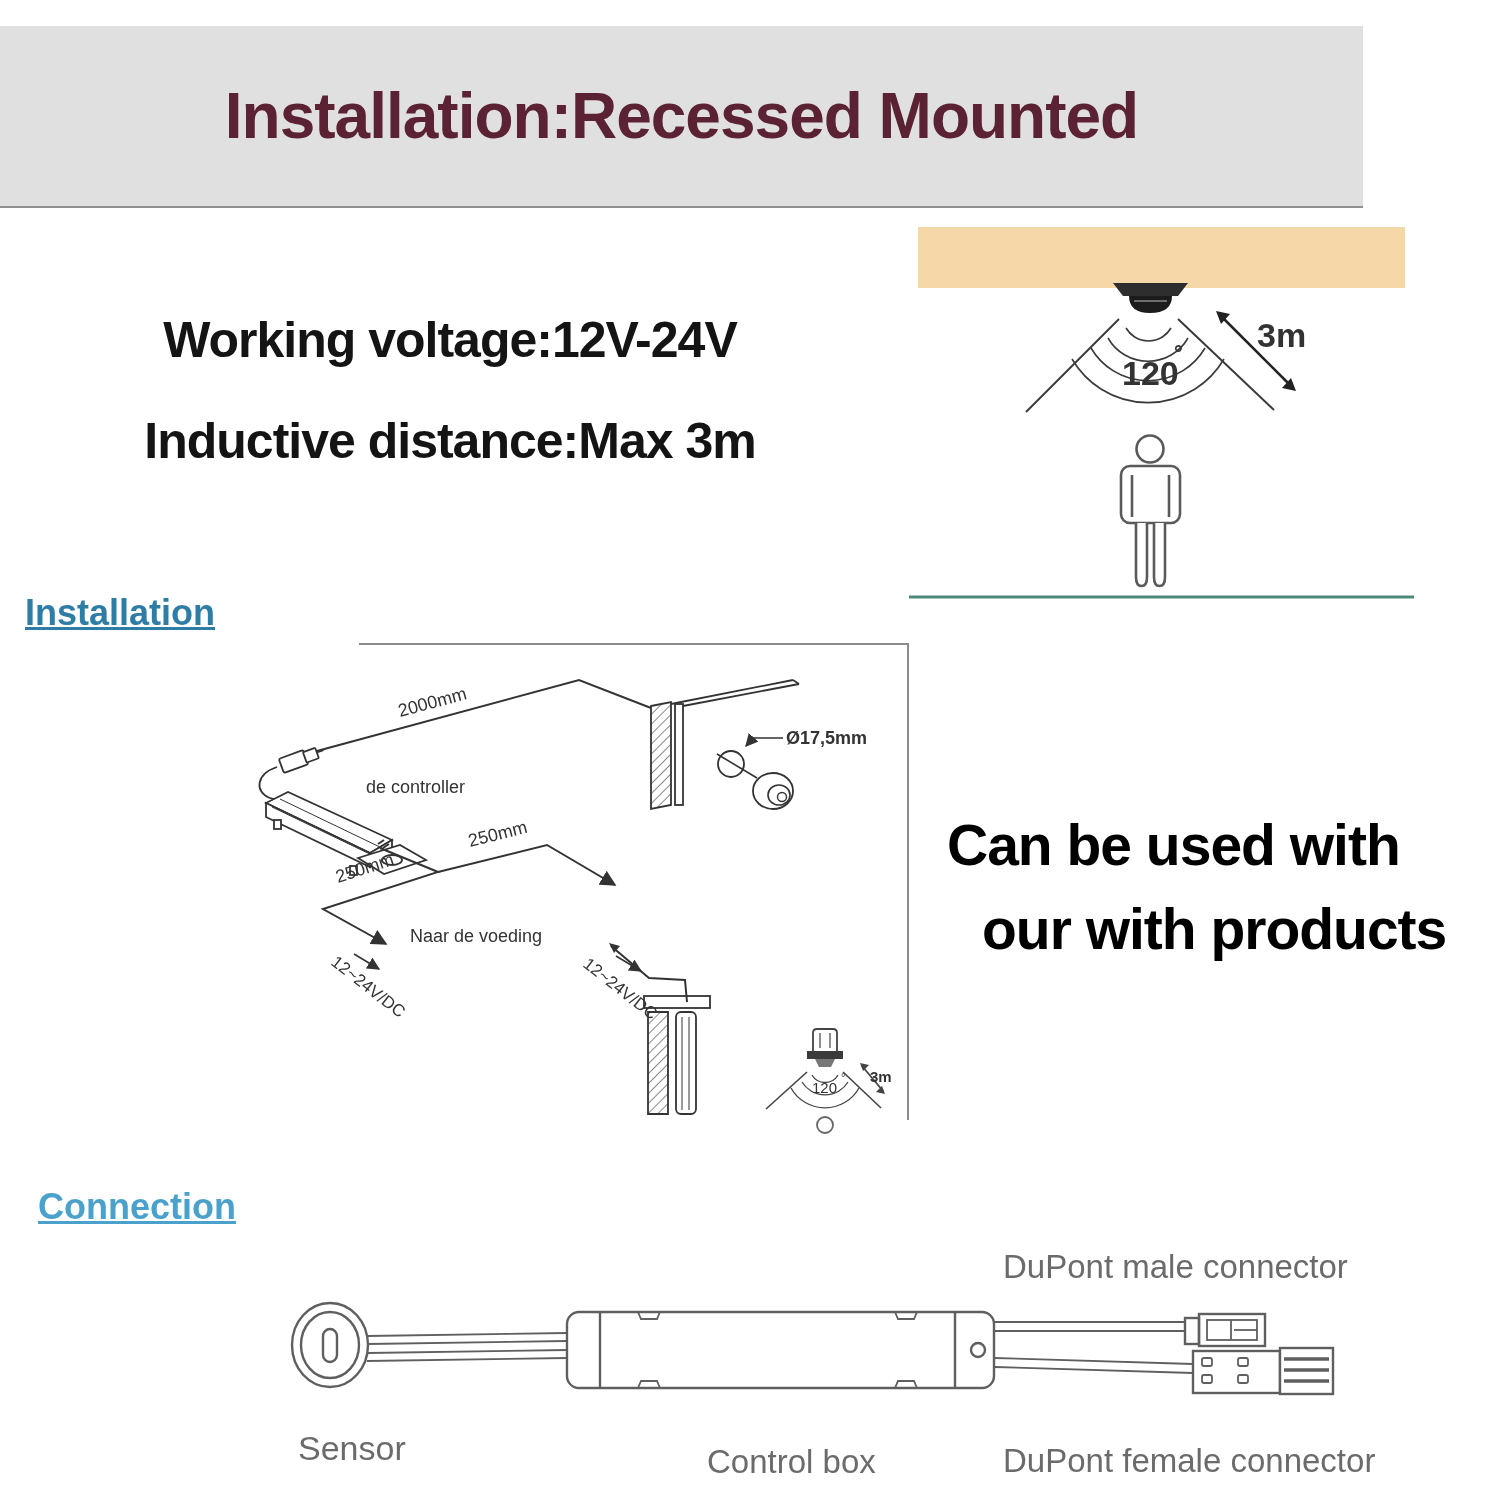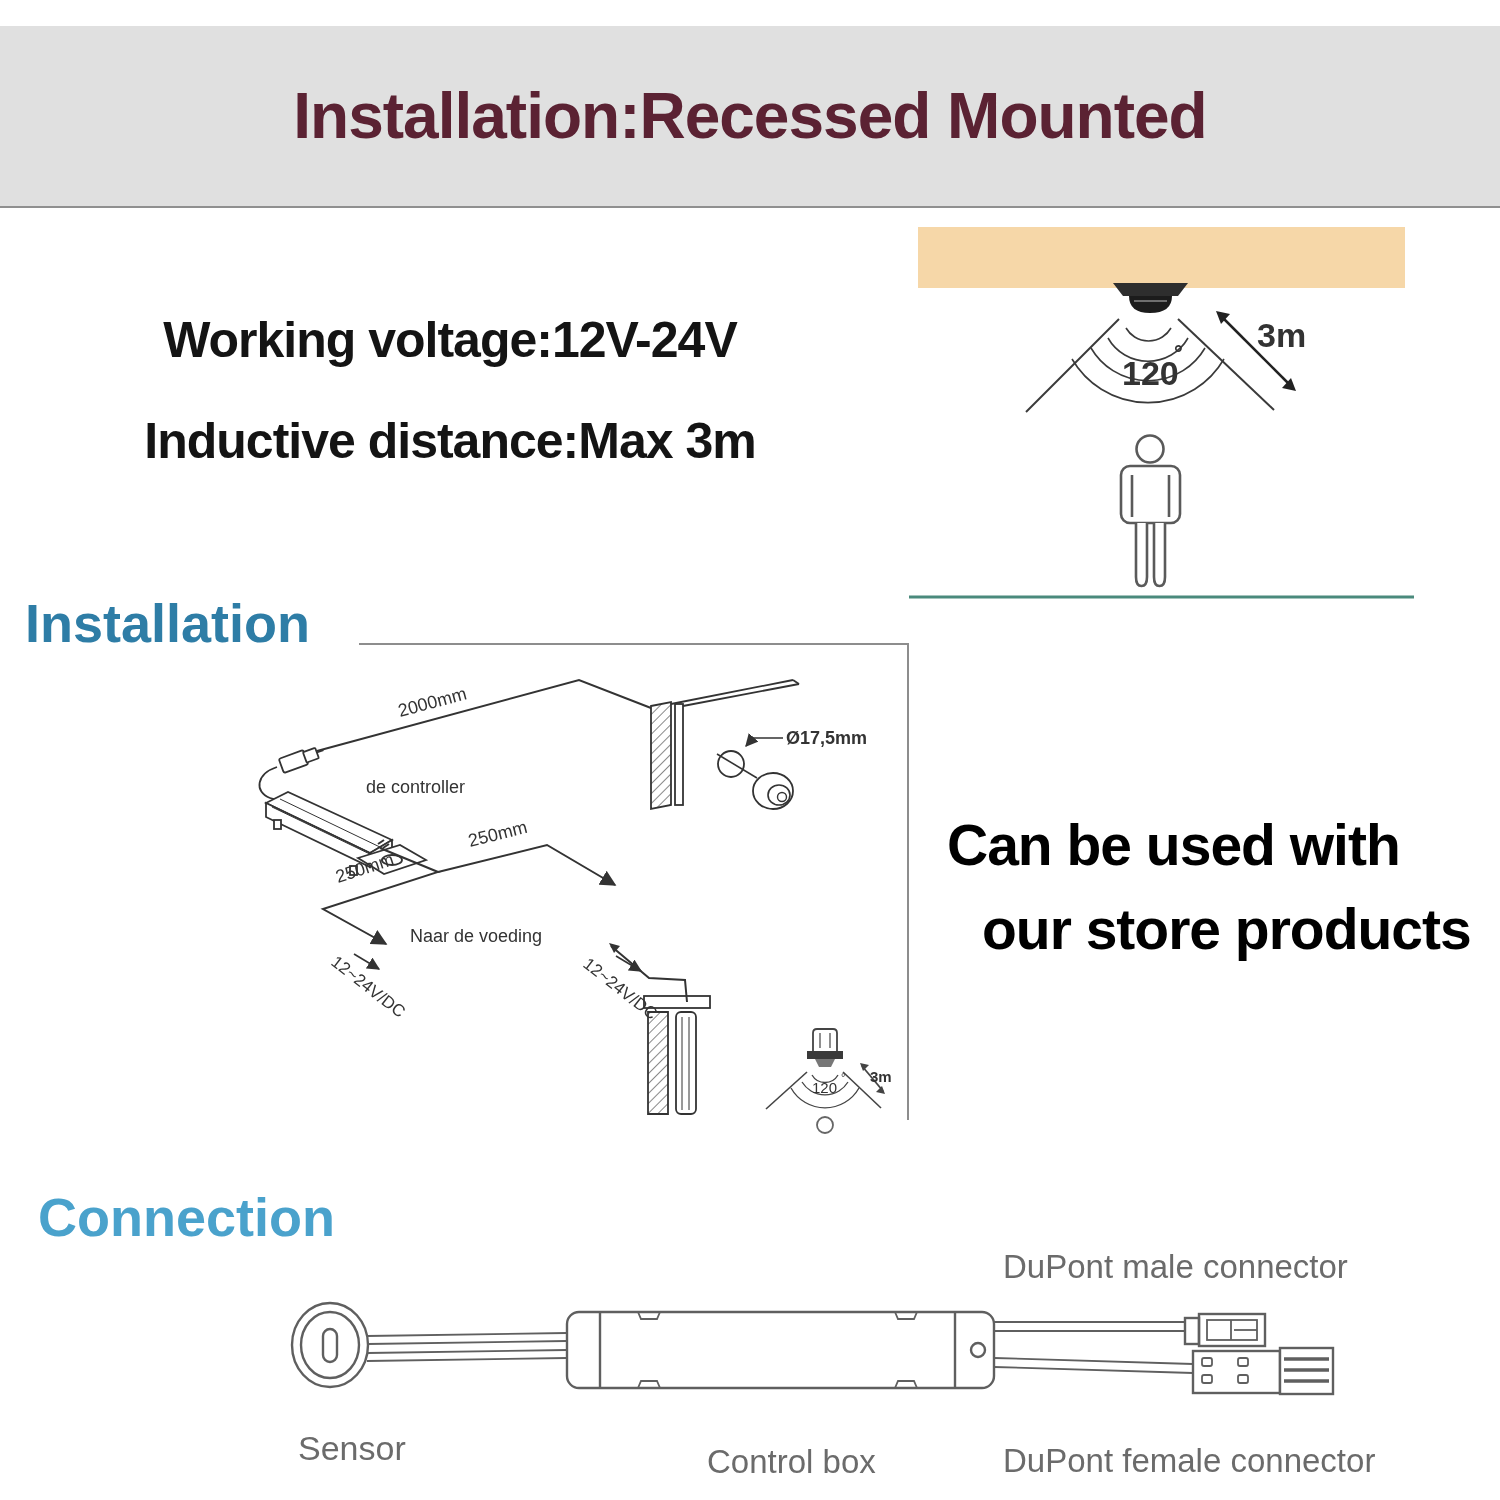--- a/index.html
+++ b/index.html
@@ -1,29 +1,29 @@
 <!DOCTYPE html>
 <html><head>
 <meta charset="utf-8">
 <style>
   * { margin:0; padding:0; box-sizing:border-box; }
   html,body { width:1500px; height:1500px; background:#ffffff; }
   body { font-family:"Liberation Sans", sans-serif; position:relative; overflow:hidden; }
   .page { position:absolute; left:0; top:0; width:1500px; height:1500px; background:#fff; }
 
-  .header-band { position:absolute; left:0; top:26px; width:1500px; height:182px;
+  .header-band { position:absolute; left:0; top:26px; width:1363px; height:182px;
     background:#e0e0e0; border-bottom:2px solid #909090;
     display:flex; align-items:center; justify-content:center; }
   .header-band h1 { color:#5b2233; font-size:64px; font-weight:600; letter-spacing:-1px; white-space:nowrap; }
 
   .specs { position:absolute; left:95px; top:270px; width:710px; text-align:center;
     font-size:50px; font-weight:bold; line-height:61px; color:#141414; letter-spacing:-1px; }
   .specs div { white-space:nowrap;margin-top:40px; }
 
-  .sec-heading { position:absolute; font-size:54px; font-weight:bold; white-space:nowrap; }
+  .sec-heading { position:absolute; font-size:36px; font-weight:bold; white-space:nowrap;text-decoration:underline; }
   .sec-heading.installation { left:25px; top:592px; color:#2e7da6; }
   .sec-heading.connection  { left:38px; top:1186px; color:#4aa2cc;text-align:center; }
 
   .note-line { position:absolute; font-size:57px; font-weight:600; color:#000000;
     letter-spacing:-1px; white-space:nowrap; }
   .note-line.l1 { left:947px; top:812px; }
   .note-line.l2 { left:982px; top:896px; }
 
   svg { position:absolute; overflow:visible; }
   svg text { font-family:"Liberation Sans", sans-serif; fill:#333; }
@@ -177,21 +177,21 @@
       <line x1="487" y1="114" x2="527" y2="138" stroke-width="1.6"></line>
       <ellipse cx="543" cy="151" rx="20" ry="18" stroke-width="1.8" fill="#fff"></ellipse>
       <ellipse cx="549" cy="155" rx="11" ry="10" stroke-width="1.6"></ellipse>
       <circle cx="552" cy="157" r="4.5" stroke-width="1.4"></circle>
       <polyline points="553,98 523,98 516,106" stroke-width="1.6" marker-end="url(#arr)"></polyline>
     </g>
     <text x="556" y="104" font-size="18" font-weight="bold">Ø17,5mm</text>
   </svg>
 
   <div class="note-line l1">Can be used with</div>
-  <div class="note-line l2">our store products</div>
+  <div class="note-line l2">our with products</div>
 
   <h2 class="sec-heading connection">Connection</h2>
 
   <svg id="connect-svg" width="1200" height="260" viewBox="0 0 1200 260">
     <g stroke="#5f5f5f" stroke-width="2.4" fill="none">
       <g>
         <ellipse cx="80" cy="105" rx="38" ry="42"></ellipse>
         <ellipse cx="80" cy="105" rx="29" ry="33"></ellipse>
         <rect x="73" y="89" width="14" height="33" rx="7"></rect>
       </g>

